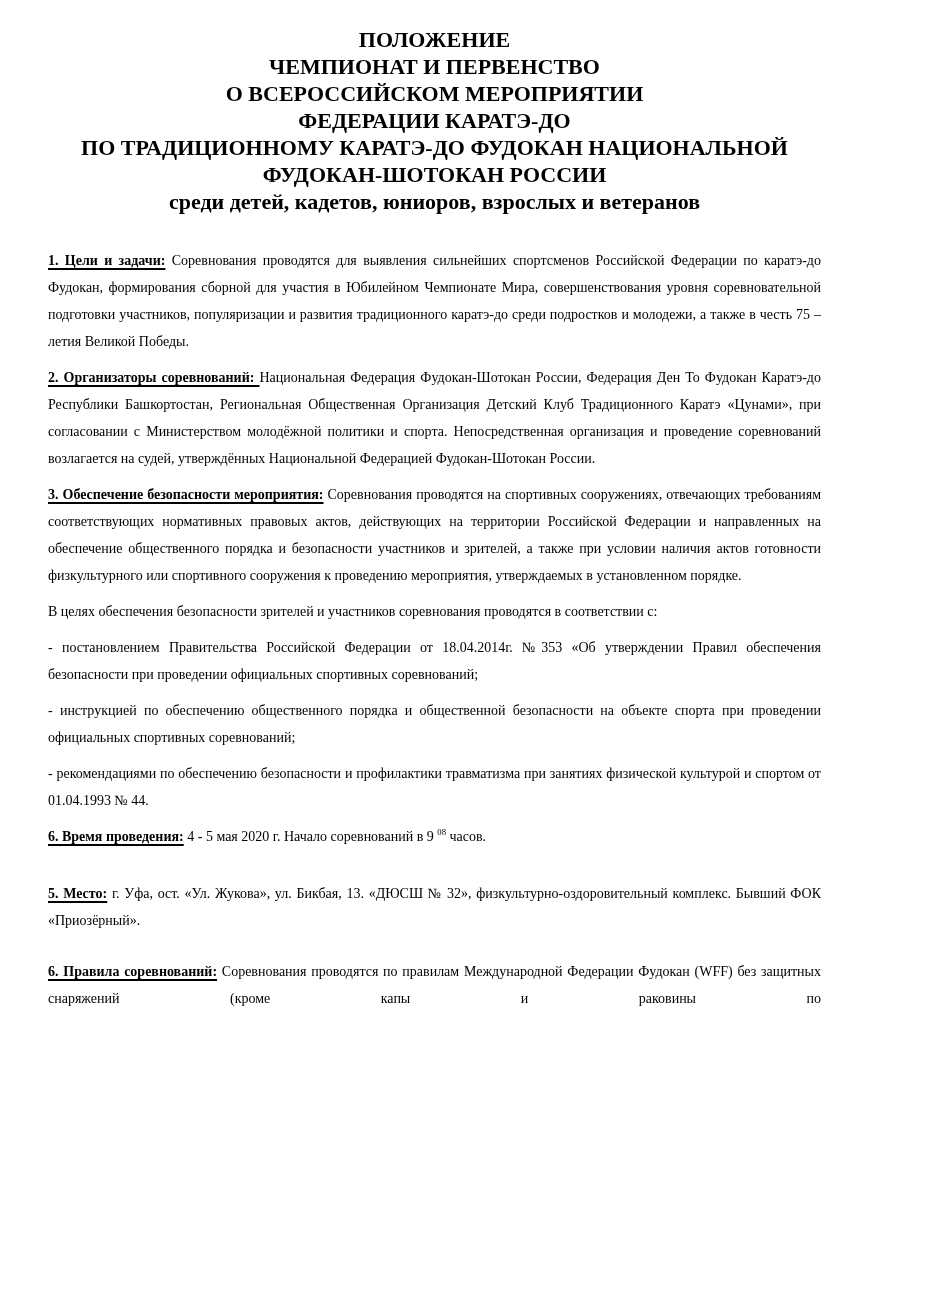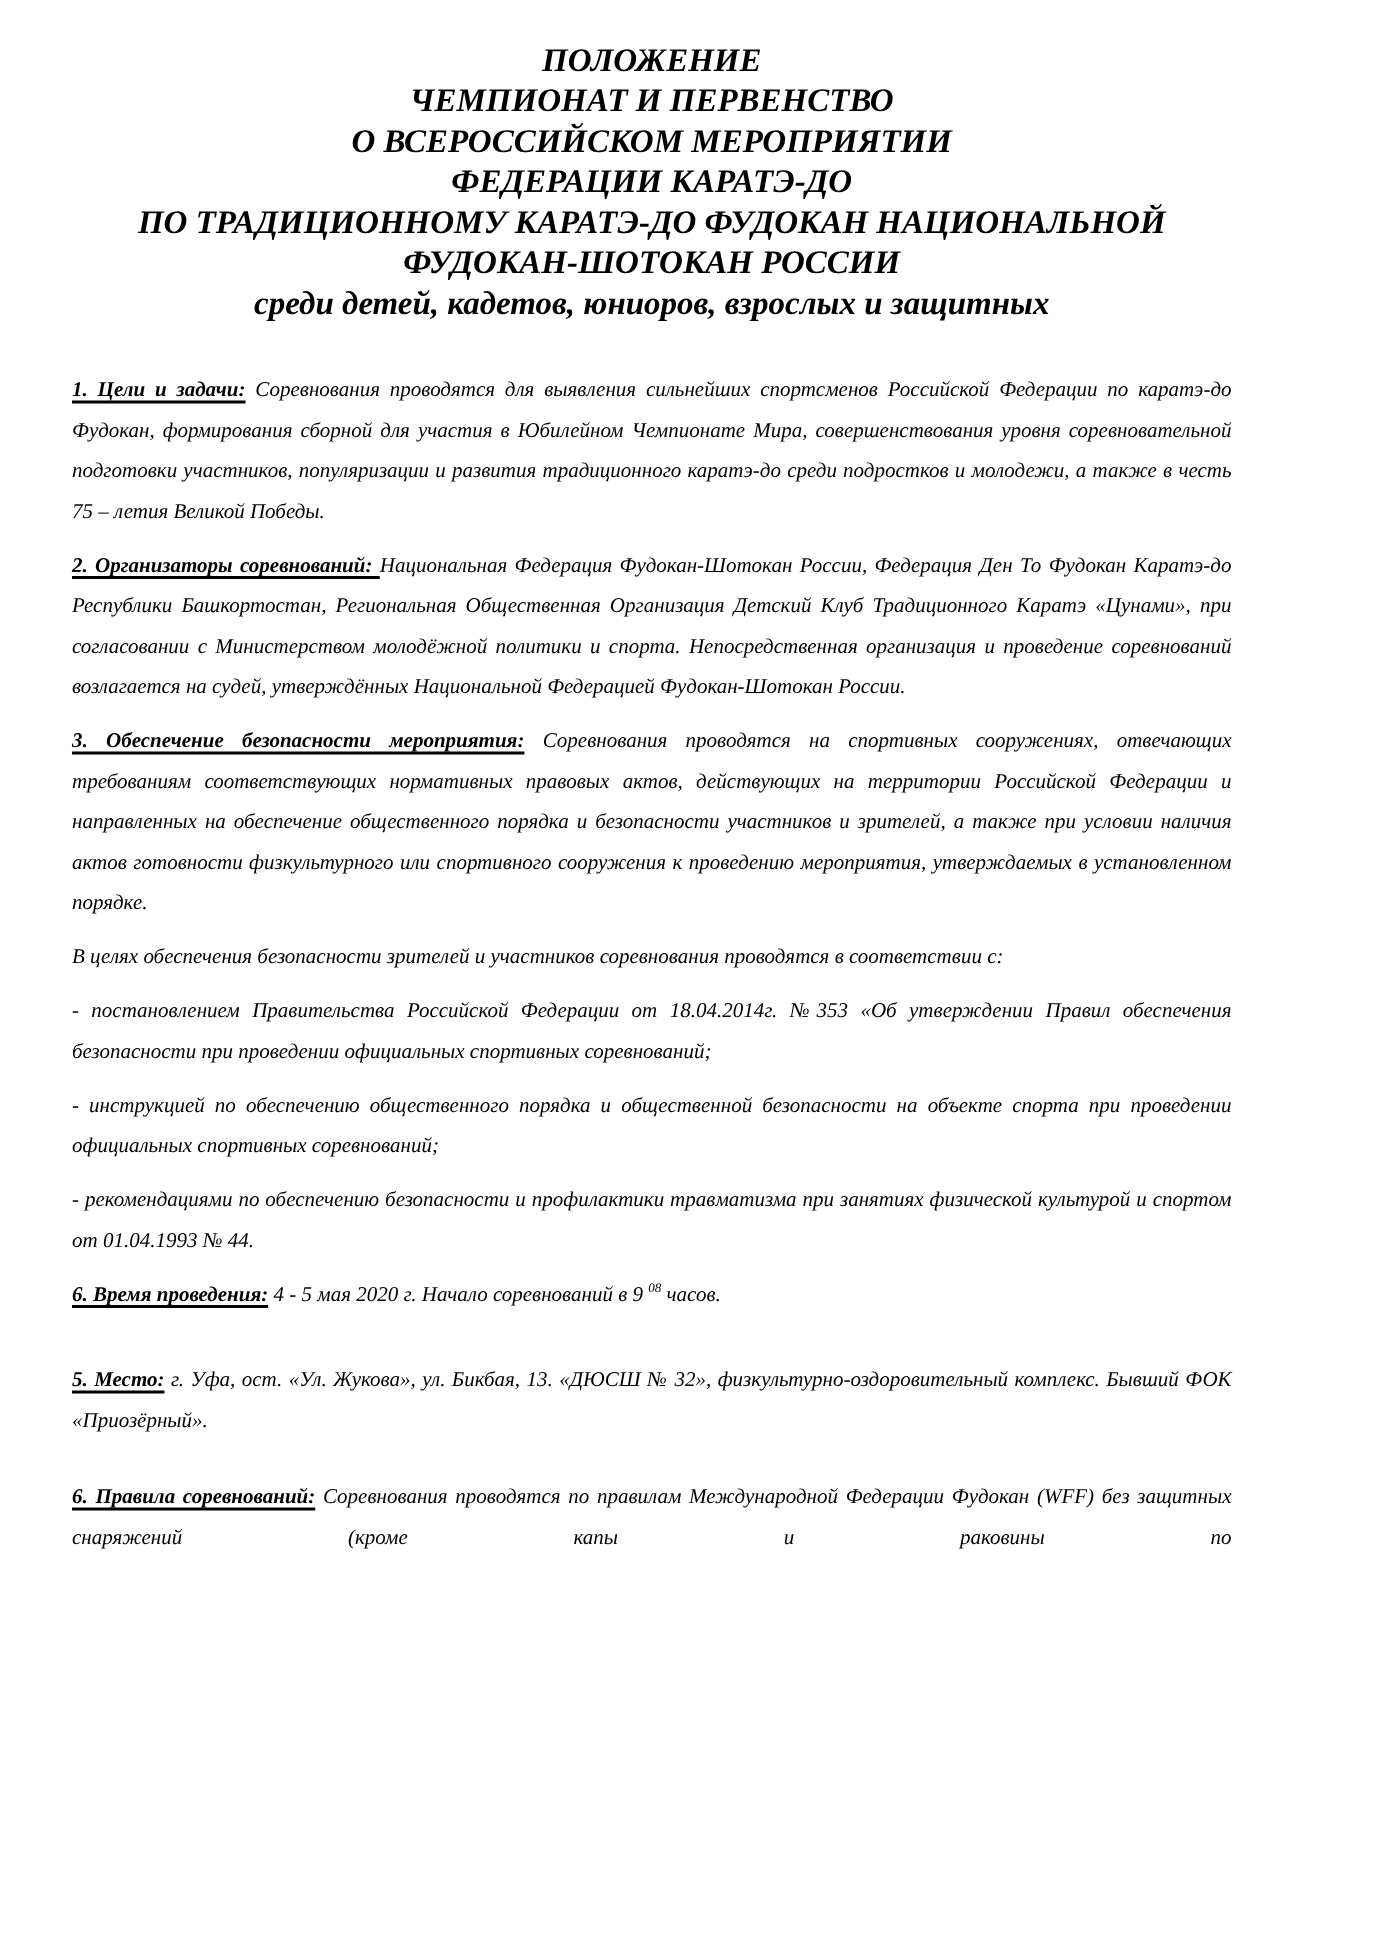--- a/index.html
+++ b/index.html
@@ -13,21 +13,20 @@
     overflow: hidden;
     color: #000000;
     font-family: "Liberation Serif", "DejaVu Serif", serif;
   }
   .page {
     box-sizing: border-box;
     width: 868px;
     height: 1291px;
     padding: 26px 47px 0 48px;
     background: #ffffff;
-    font-style: italic;
   }
   .title-block {
     text-align: center;
     font-weight: bold;
     font-size: 22px;
     line-height: 27px;
     margin-bottom: 32px;
   }
   .para {
     font-size: 14px;
@@ -59,21 +58,21 @@
 
 <div class="page">
 
   <div class="title-block">
     <div>ПОЛОЖЕНИЕ</div>
     <div>ЧЕМПИОНАТ И ПЕРВЕНСТВО</div>
     <div>О ВСЕРОССИЙСКОМ МЕРОПРИЯТИИ</div>
     <div>ФЕДЕРАЦИИ КАРАТЭ-ДО</div>
     <div>ПО ТРАДИЦИОННОМУ КАРАТЭ-ДО ФУДОКАН НАЦИОНАЛЬНОЙ</div>
     <div>ФУДОКАН-ШОТОКАН РОССИИ</div>
-    <div>среди детей, кадетов, юниоров, взрослых и защитных</div>
+    <div>среди детей, кадетов, юниоров, взрослых и ветеранов</div>
   </div>
 
   <p class="para"><span class="sec-head">1. Цели и задачи:</span> <span>Соревнования проводятся для выявления сильнейших спортсменов Российской Федерации по каратэ-до Фудокан, формирования сборной для участия в Юбилейном Чемпионате Мира, совершенствования уровня соревновательной подготовки участников, популяризации и развития традиционного каратэ-до среди подростков и молодежи, а также в честь 75 – летия Великой Победы.</span></p>
 
   <p class="para"><span class="sec-head">2. Организаторы соревнований:&nbsp;</span><span>Национальная Федерация Фудокан-Шотокан России, Федерация Ден То Фудокан Каратэ-до Республики Башкортостан, Региональная Общественная Организация Детский Клуб Традиционного Каратэ «Цунами», при согласовании с Министерством молодёжной политики и спорта. Непосредственная организация и проведение соревнований возлагается на судей, утверждённых Национальной Федерацией Фудокан-Шотокан России.</span></p>
 
   <p class="para"><span class="sec-head">3. Обеспечение безопасности мероприятия:</span> <span>Соревнования проводятся на спортивных сооружениях, отвечающих требованиям соответствующих нормативных правовых актов, действующих на территории Российской Федерации и направленных на обеспечение общественного порядка и безопасности участников и зрителей, а также при условии наличия актов готовности физкультурного или спортивного сооружения к проведению мероприятия, утверждаемых в установленном порядке.</span></p>
 
   <p class="para"><span>В целях обеспечения безопасности зрителей и участников соревнования проводятся в соответствии с:</span></p>
 

